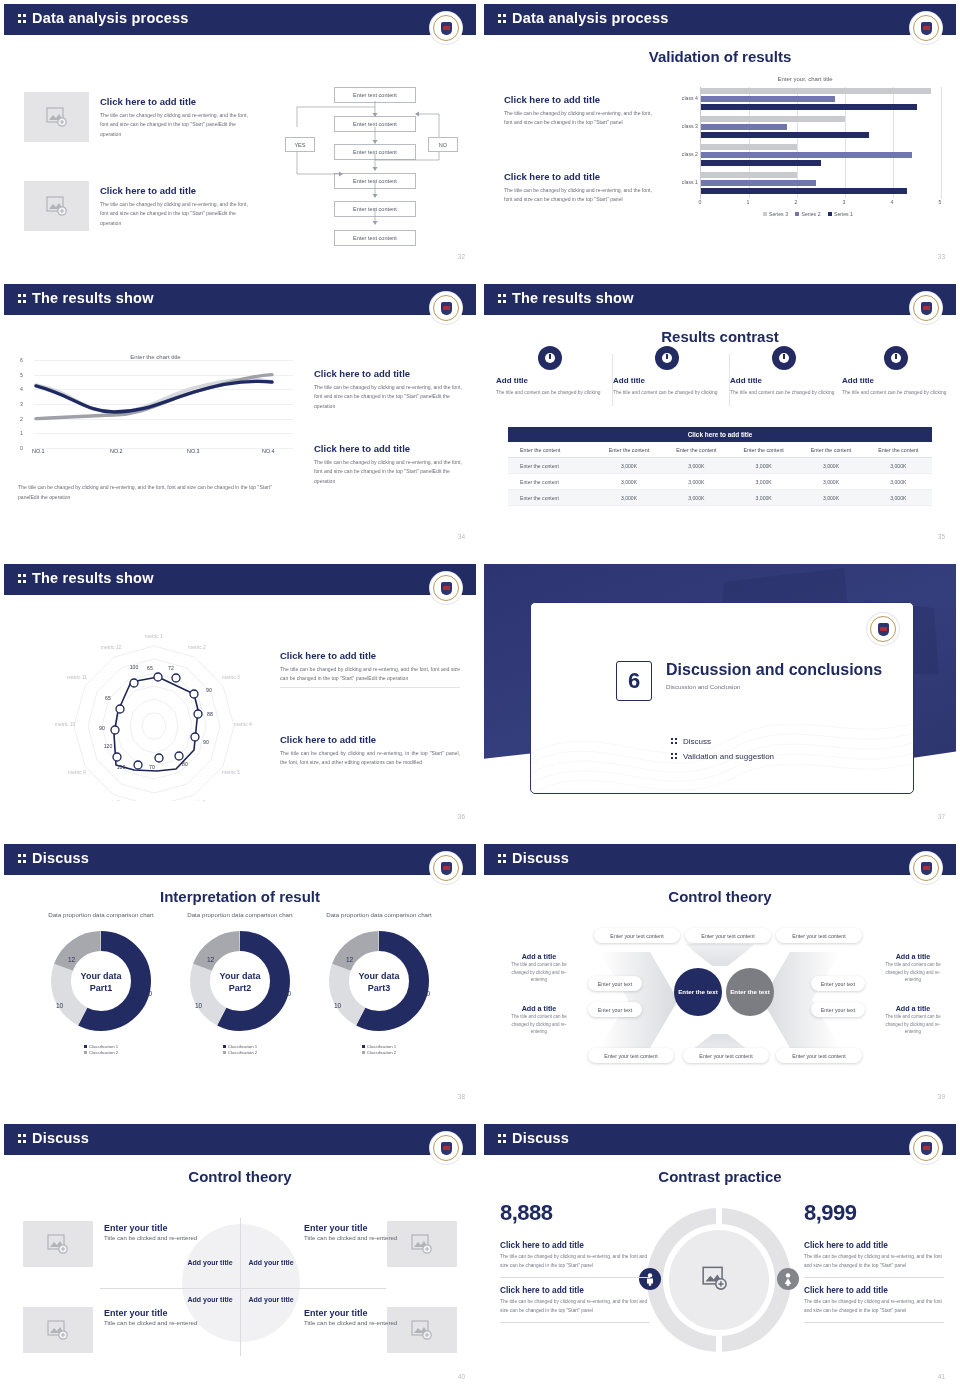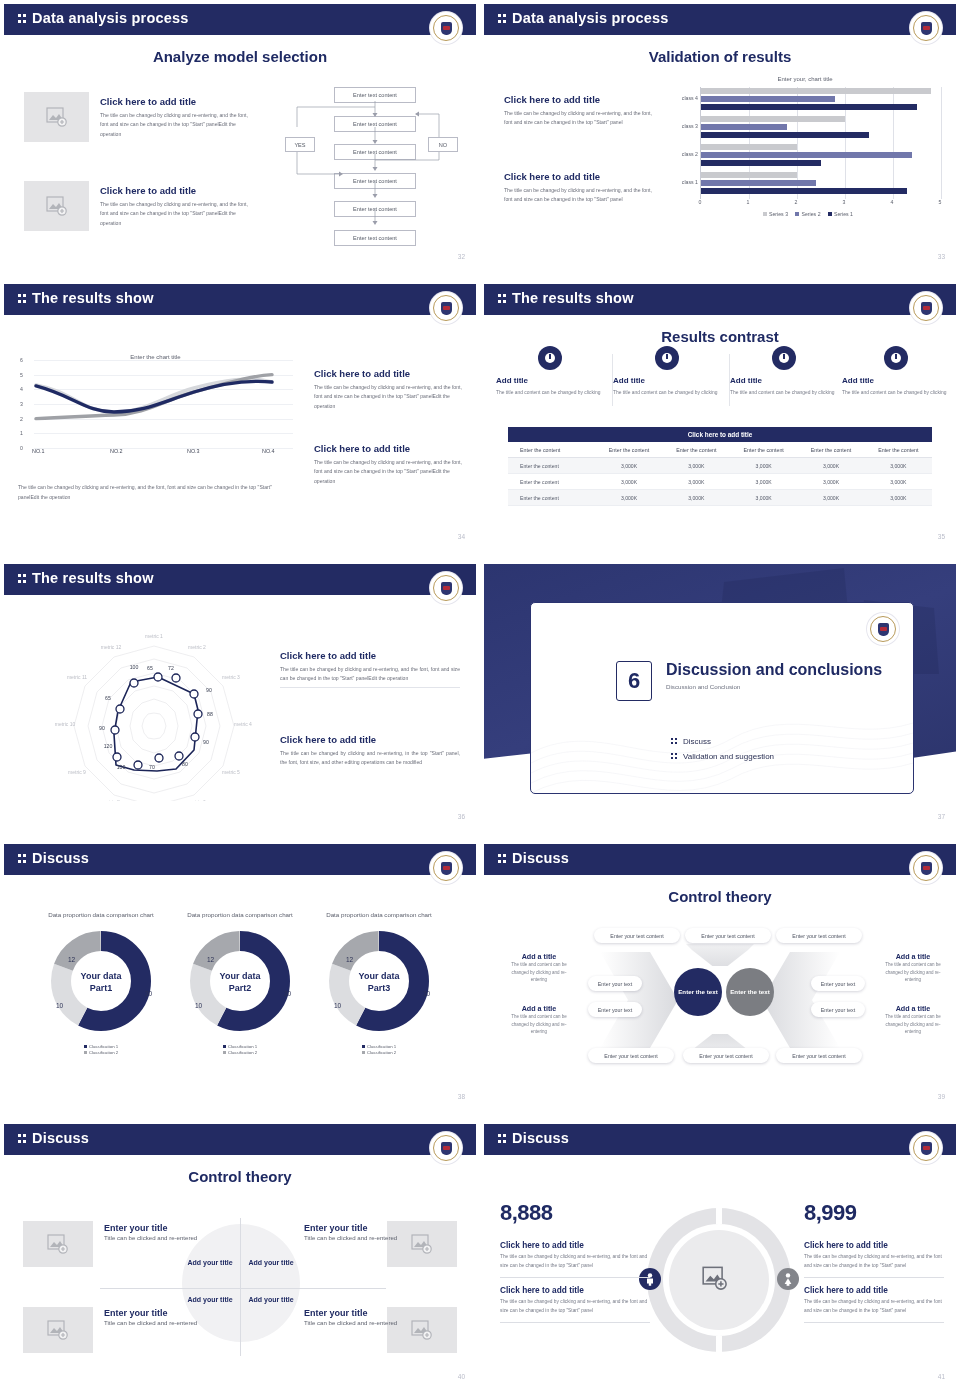--- a/index.html
+++ b/index.html
@@ -127,21 +127,20 @@
             <i></i>
             <i></i>
           </span>
     <h1>Data analysis process</h1>
   </div>
   <div class="emblem">
           <div class="ring">
             <div class="shield"></div>
           </div>
         </div>
-  <div class="ttl">Analyze model selection</div>
 
   <div class="ph" style="position:absolute;left:20px;top:88px;width:65px;height:50px">
     <svg width="22" height="20" viewBox="0 0 22 20">
             <rect x="1" y="1" width="16" height="14" fill="none" stroke="#8a8d96" stroke-width="1.2"></rect>
             <path d="M3 13l4-5 3 3 3-4 4 6z" fill="#8a8d96"></path>
             <circle cx="16" cy="15" r="4.2" fill="#fff" stroke="#8a8d96" stroke-width="1.2"></circle>
             <path d="M16 13v4M14 15h4" stroke="#8a8d96" stroke-width="1.2"></path>
           </svg>
   </div>
   <div style="position:absolute;left:96px;top:92px;width:148px">
@@ -571,20 +570,21 @@
             <i></i>
             <i></i>
           </span>
     <h1>Discuss</h1>
   </div>
   <div class="emblem">
           <div class="ring">
             <div class="shield"></div>
           </div>
         </div>
+  <div class="ttl">Interpretation of result</div>
 
   <div class="dgrp" style="left:22px">
     <div class="dcap">Data proportion data comparison chart</div>
     <svg width="110" height="110" viewBox="0 0 110 110">
       <circle cx="55" cy="55" r="40" fill="none" stroke="#232b63" stroke-width="20" stroke-dasharray="144.5 106.8" transform="rotate(-90 55 55)"></circle>
       <circle cx="55" cy="55" r="40" fill="none" stroke="#dcdde0" stroke-width="20" stroke-dasharray="57.8 193.5" stroke-dashoffset="-144.5" transform="rotate(-90 55 55)"></circle>
       <circle cx="55" cy="55" r="40" fill="none" stroke="#a6a8ad" stroke-width="20" stroke-dasharray="48.2 203.1" stroke-dashoffset="-202.3" transform="rotate(-90 55 55)"></circle>
       <text x="99" y="70" font-size="6.5" fill="#2b3155" font-family="Liberation Sans, sans-serif">30</text>
       <text x="22" y="36" font-size="6.5" fill="#2b3155" font-family="Liberation Sans, sans-serif">12</text>
       <text x="10" y="82" font-size="6.5" fill="#2b3155" font-family="Liberation Sans, sans-serif">10</text>
@@ -806,20 +806,21 @@
             <i></i>
             <i></i>
           </span>
     <h1>Discuss</h1>
   </div>
   <div class="emblem">
           <div class="ring">
             <div class="shield"></div>
           </div>
         </div>
+  <div class="ttl">Contrast practice</div>
 
   <svg style="position:absolute;left:155px;top:76px;width:160px;height:160px">
     <circle cx="80" cy="80" r="72" fill="#e3e3e6"></circle>
     <circle cx="80" cy="80" r="56" fill="#fff"></circle>
     <circle cx="80" cy="80" r="50" fill="#ebebed"></circle>
     <rect x="77" y="2" width="6" height="22" fill="#fff"></rect>
     <rect x="77" y="136" width="6" height="22" fill="#fff"></rect>
   </svg>
   <div style="position:absolute;left:218px;top:142px">
     <svg width="26" height="24" viewBox="0 0 22 20">

